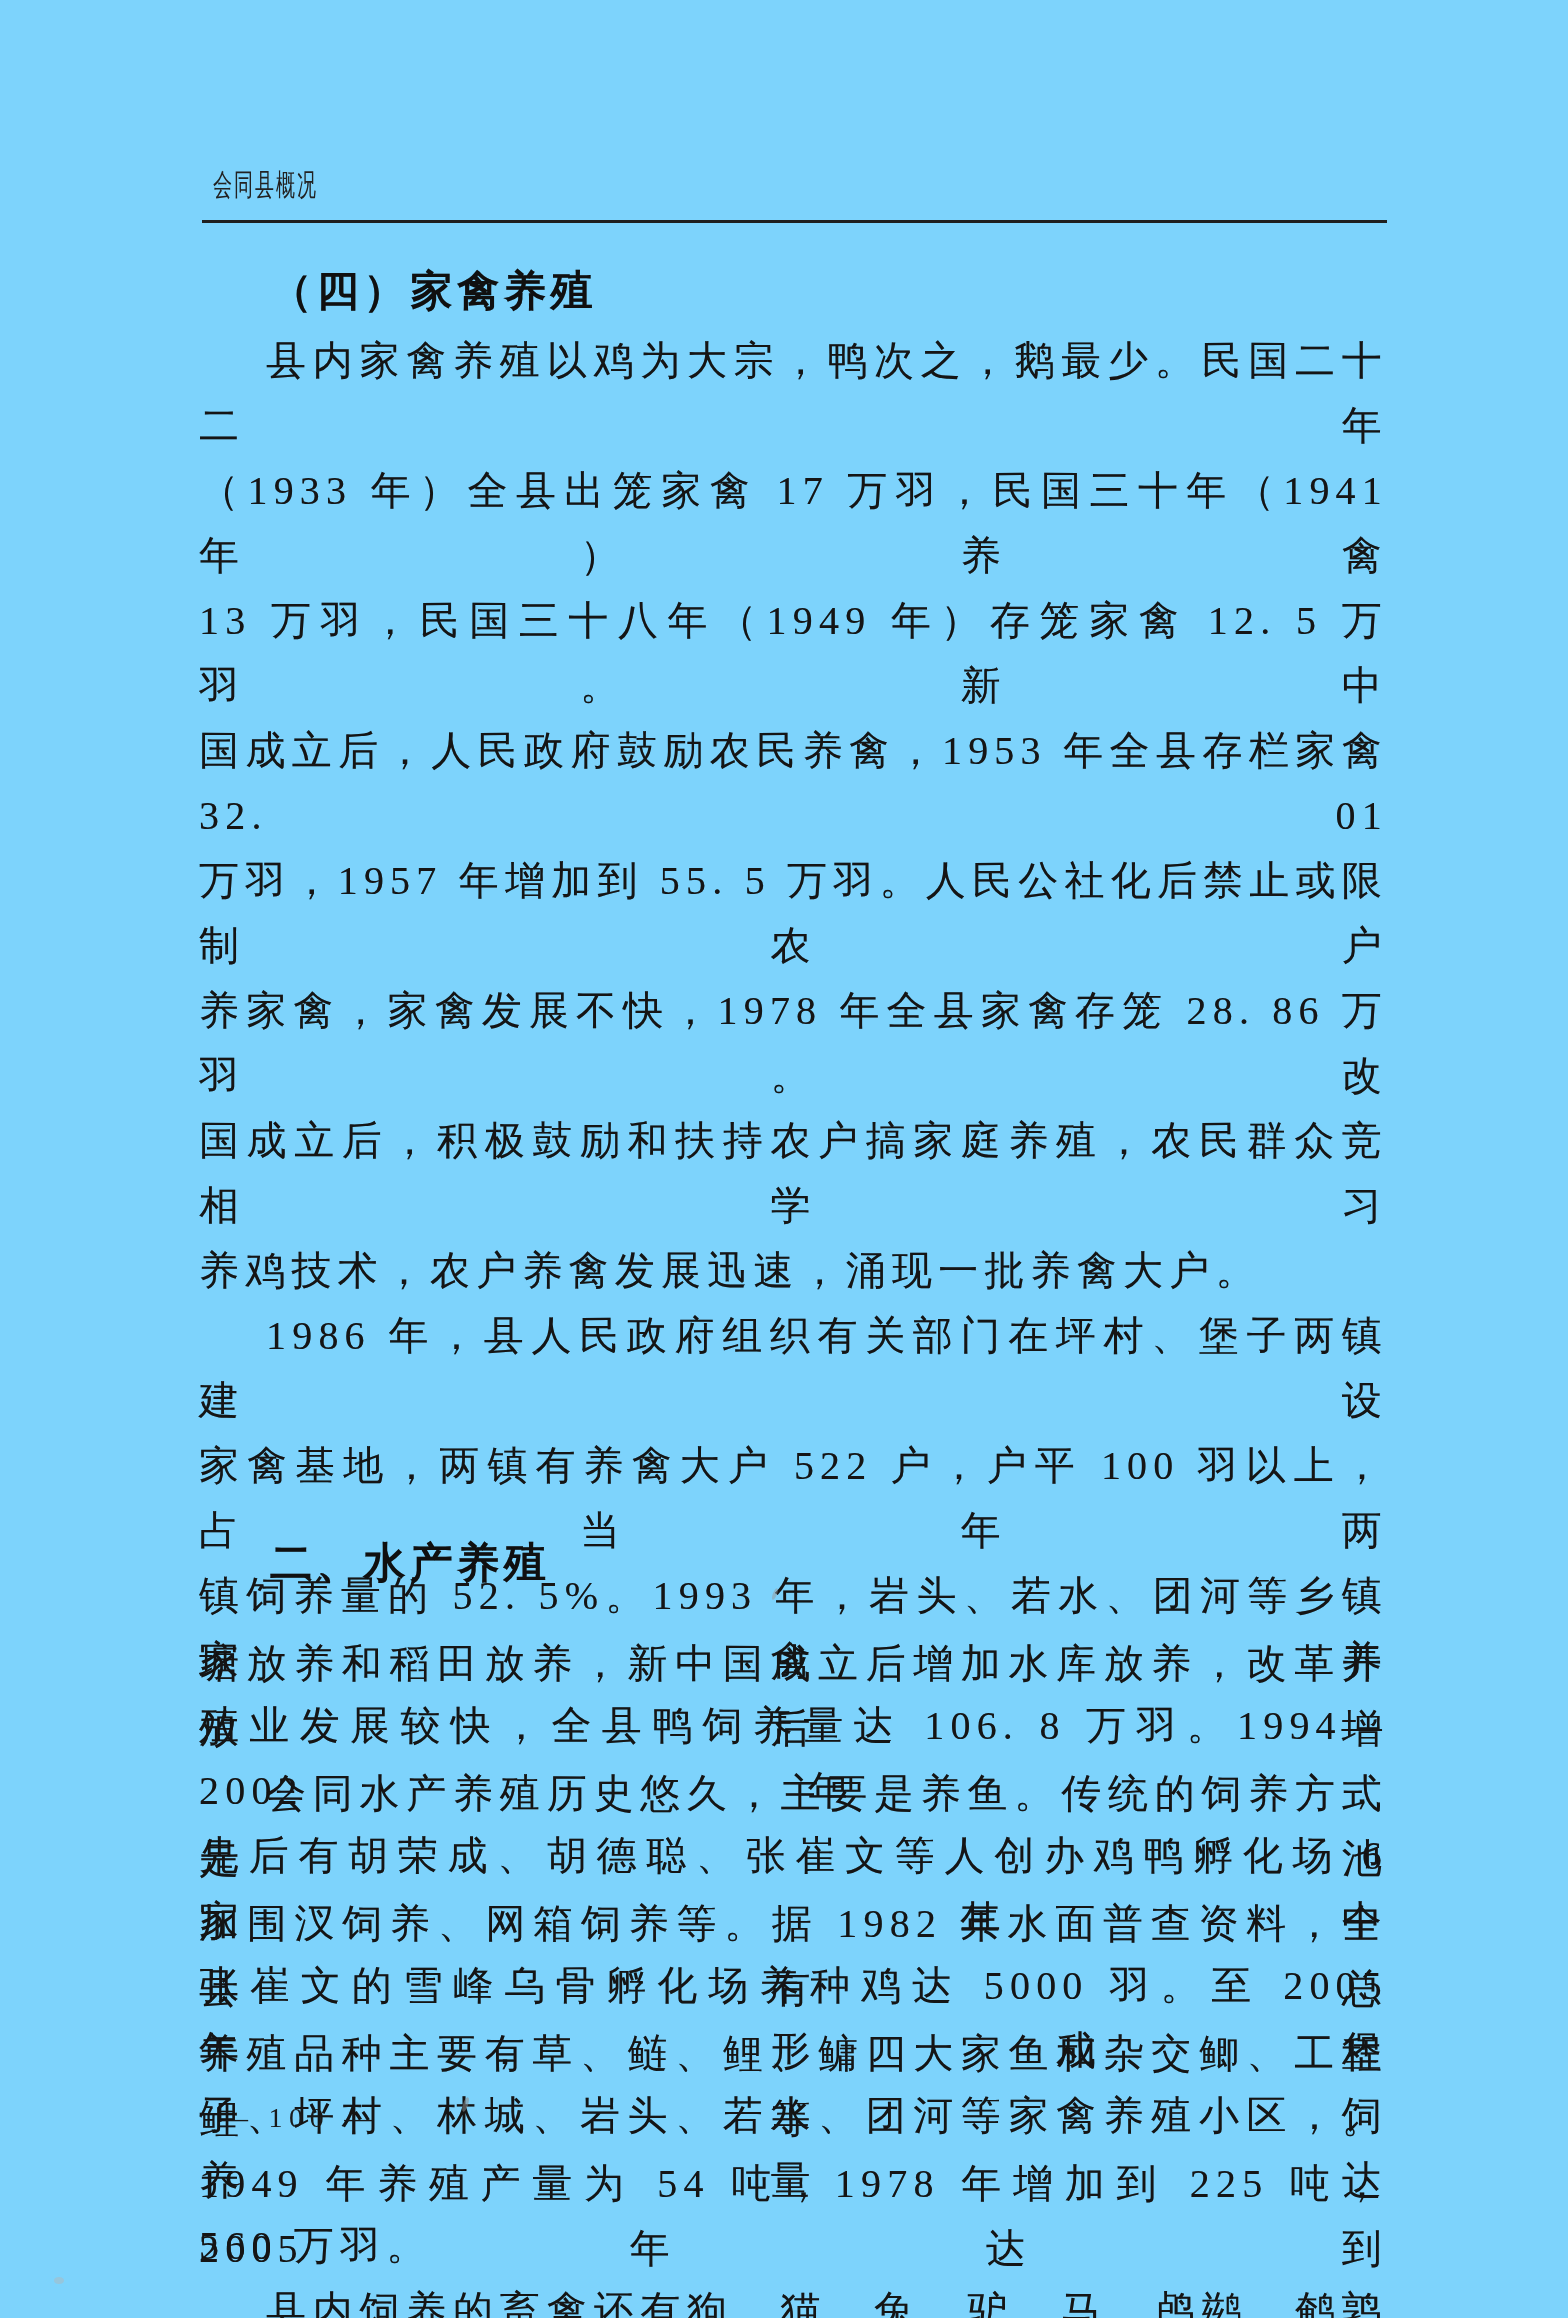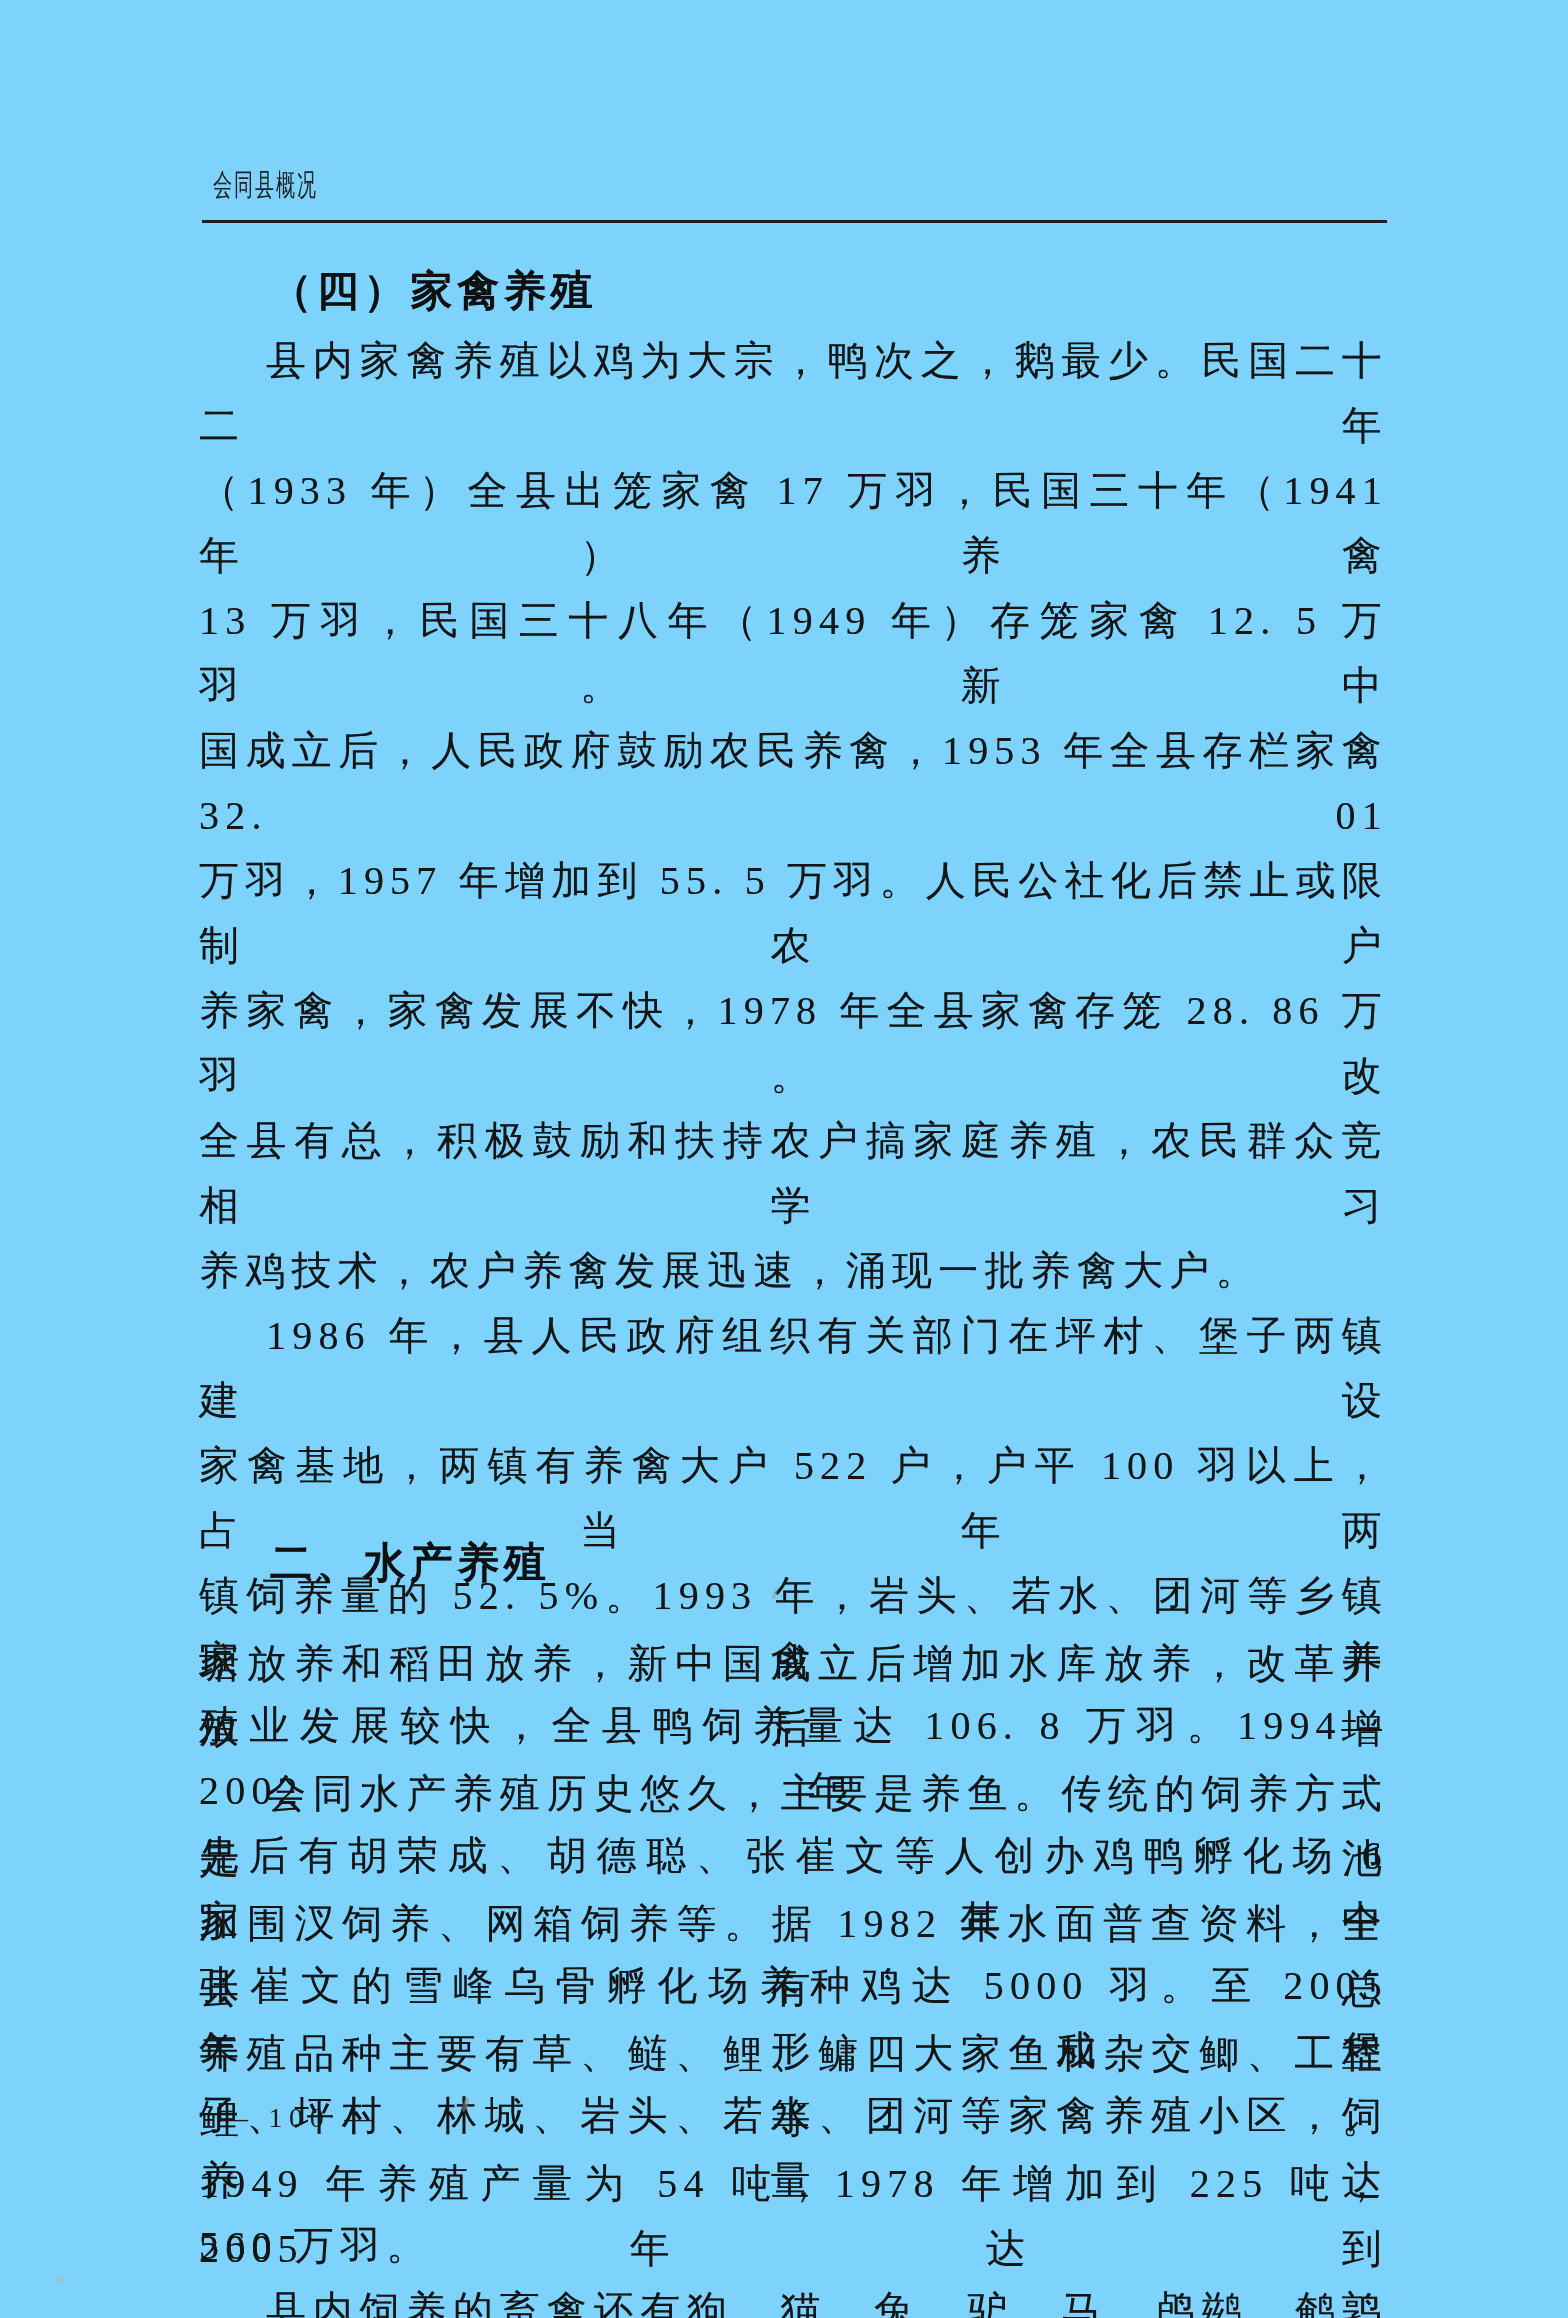--- a/index.html
+++ b/index.html
@@ -110,21 +110,21 @@
 
   <div id="content">
       <div class="heading" style="top: 262px;">（四）家禽养殖</div>
       <div class="body-block" style="top: 328px;">
         <div class="line indent">县内家禽养殖以鸡为大宗，鸭次之，鹅最少。民国二十二年</div>
         <div class="line">（1933 年）全县出笼家禽 17 万羽，民国三十年（1941 年）养禽</div>
         <div class="line">13 万羽，民国三十八年（1949 年）存笼家禽 12. 5 万羽。新中</div>
         <div class="line">国成立后，人民政府鼓励农民养禽，1953 年全县存栏家禽 32. 01</div>
         <div class="line">万羽，1957 年增加到 55. 5 万羽。人民公社化后禁止或限制农户</div>
         <div class="line">养家禽，家禽发展不快，1978 年全县家禽存笼 28. 86 万羽。改</div>
-        <div class="line">全县有总，积极鼓励和扶持农户搞家庭养殖，农民群众竞相学习</div>
+        <div class="line">国成立后，积极鼓励和扶持农户搞家庭养殖，农民群众竞相学习</div>
         <div class="line endline">养鸡技术，农户养禽发展迅速，涌现一批养禽大户。</div>
         <div class="line indent">1986 年，县人民政府组织有关部门在坪村、堡子两镇建设</div>
         <div class="line">家禽基地，两镇有养禽大户 522 户，户平 100 羽以上，占当年两</div>
         <div class="line">镇饲养量的 52. 5%。1993 年，岩头、若水、团河等乡镇家禽养</div>
         <div class="line">殖业发展较快，全县鸭饲养量达 106. 8 万羽。1994—2002 年，</div>
         <div class="line">先后有胡荣成、胡德聪、张崔文等人创办鸡鸭孵化场 6 家，其中</div>
         <div class="line">张崔文的雪峰乌骨孵化场养种鸡达 5000 羽。至 2005 年，形成堡</div>
         <div class="line">子、坪村、林城、岩头、若水、团河等家禽养殖小区，饲养量达</div>
         <div class="line endline">560 万羽。</div>
         <div class="line indent">县内饲养的畜禽还有狗、猫、兔、驴、马、鸬鹚、鹌鹑等，</div>

